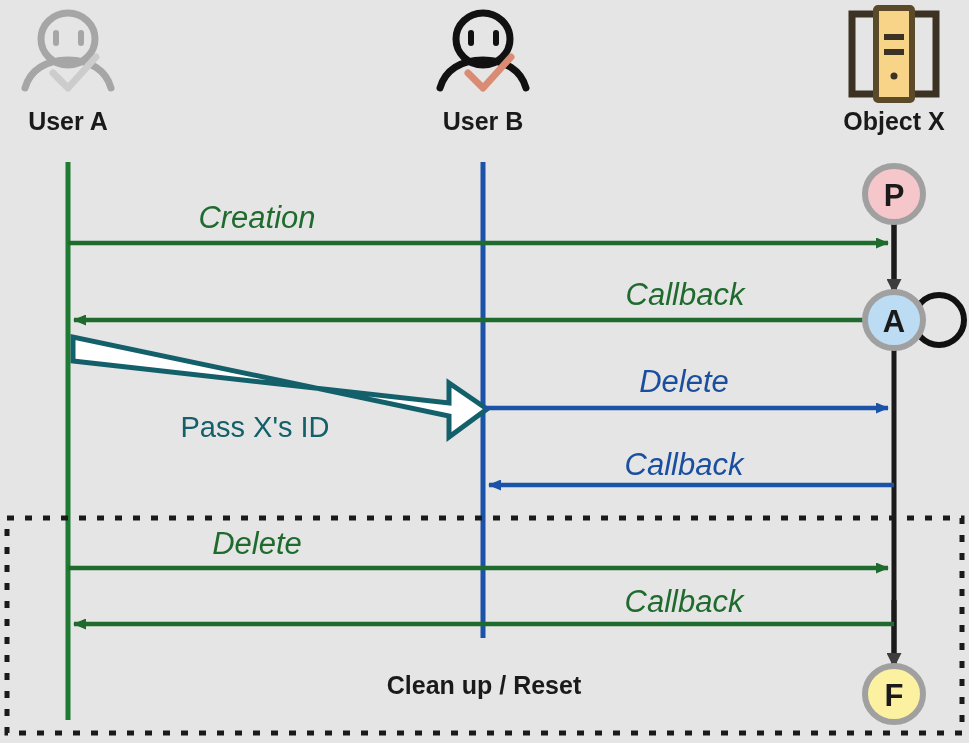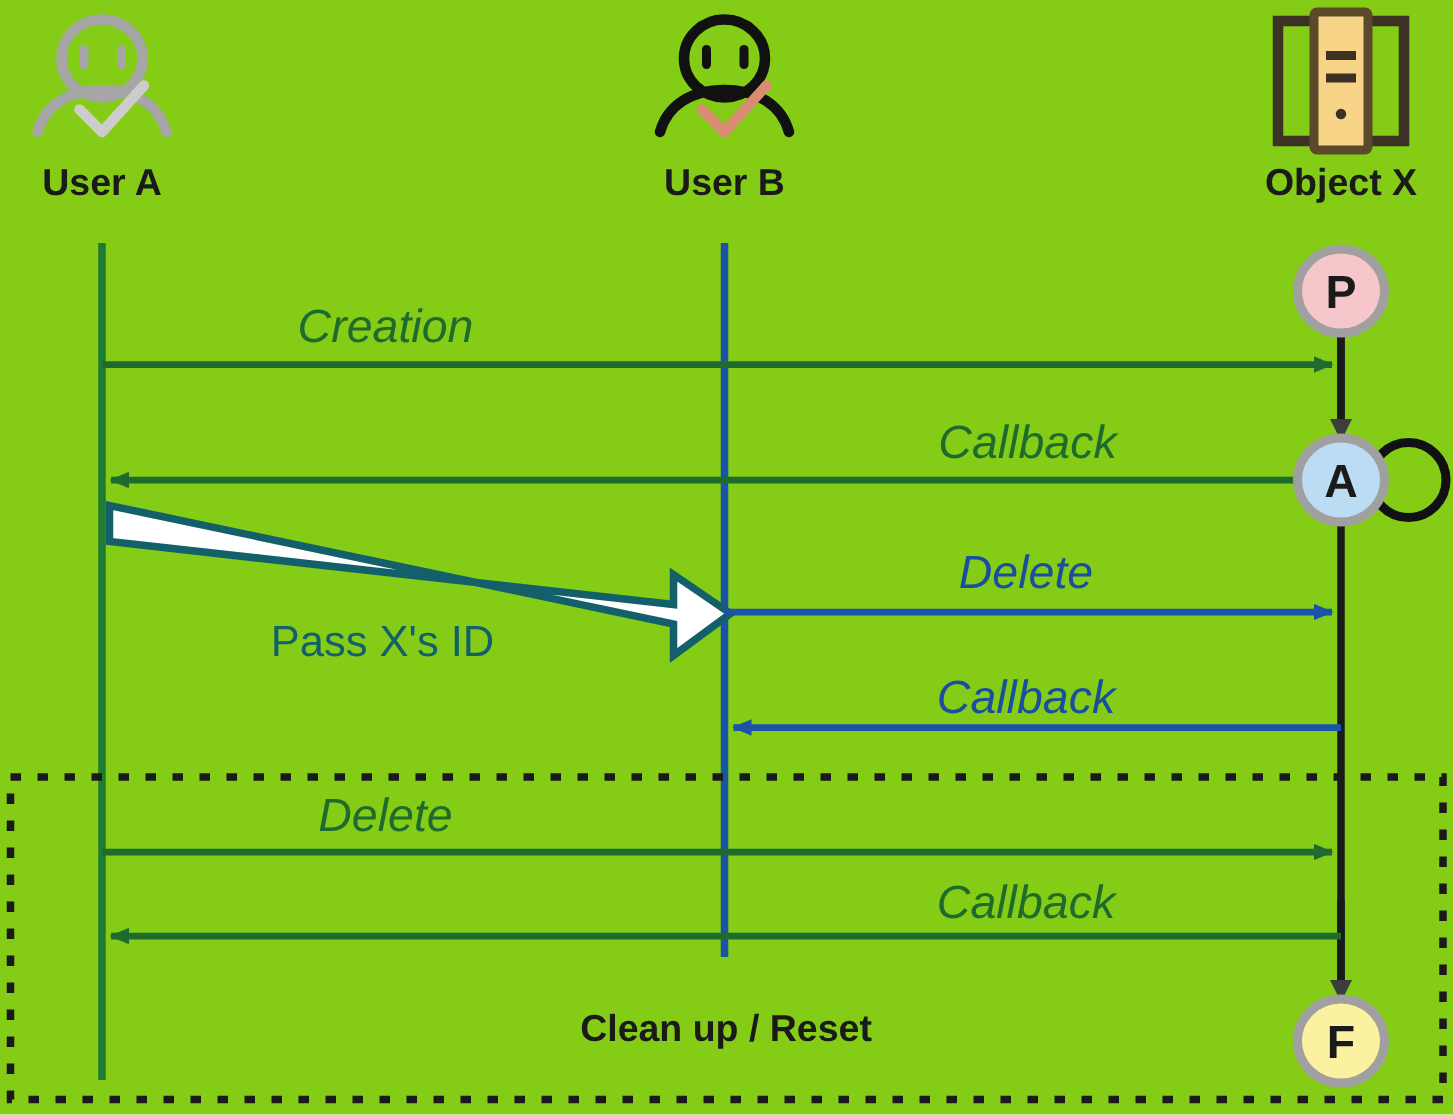--- a/index.html
+++ b/index.html
@@ -7,21 +7,21 @@
     padding: 0;
     background: #ffffff;
   }
   body {
     font-family: "Liberation Sans", sans-serif;
   }
   #diagram-root {
     position: relative;
     width: 969px;
     height: 743px;
-    background: #84cc16;
+    background: #e5e5e5;
     overflow: hidden;
   }
   svg.layer {
     position: absolute;
     top: 0;
     left: 0;
     width: 969px;
     height: 743px;
   }
   .actor-label {

